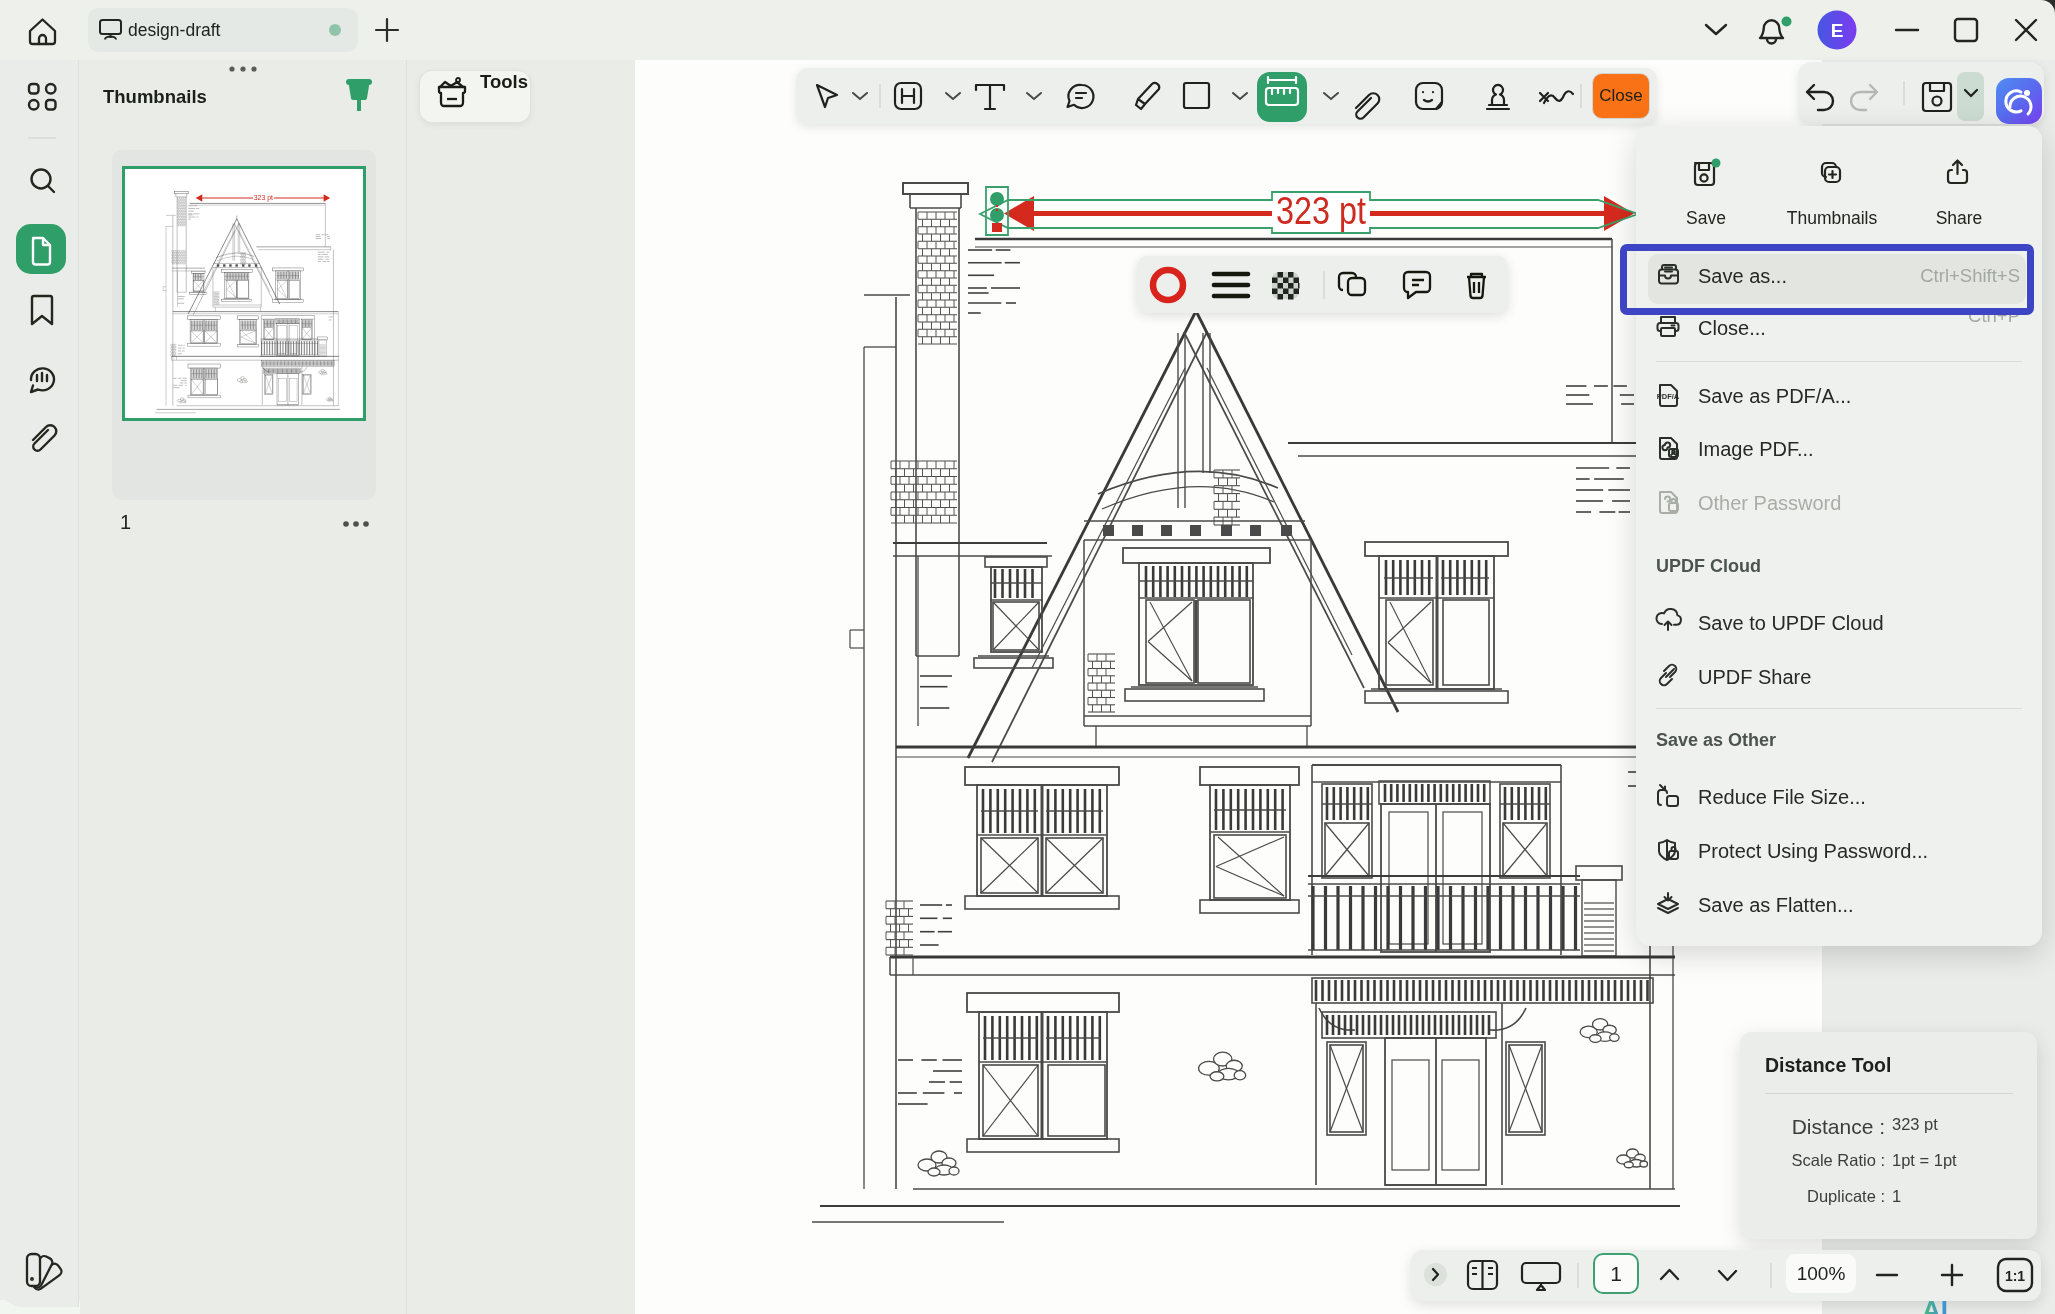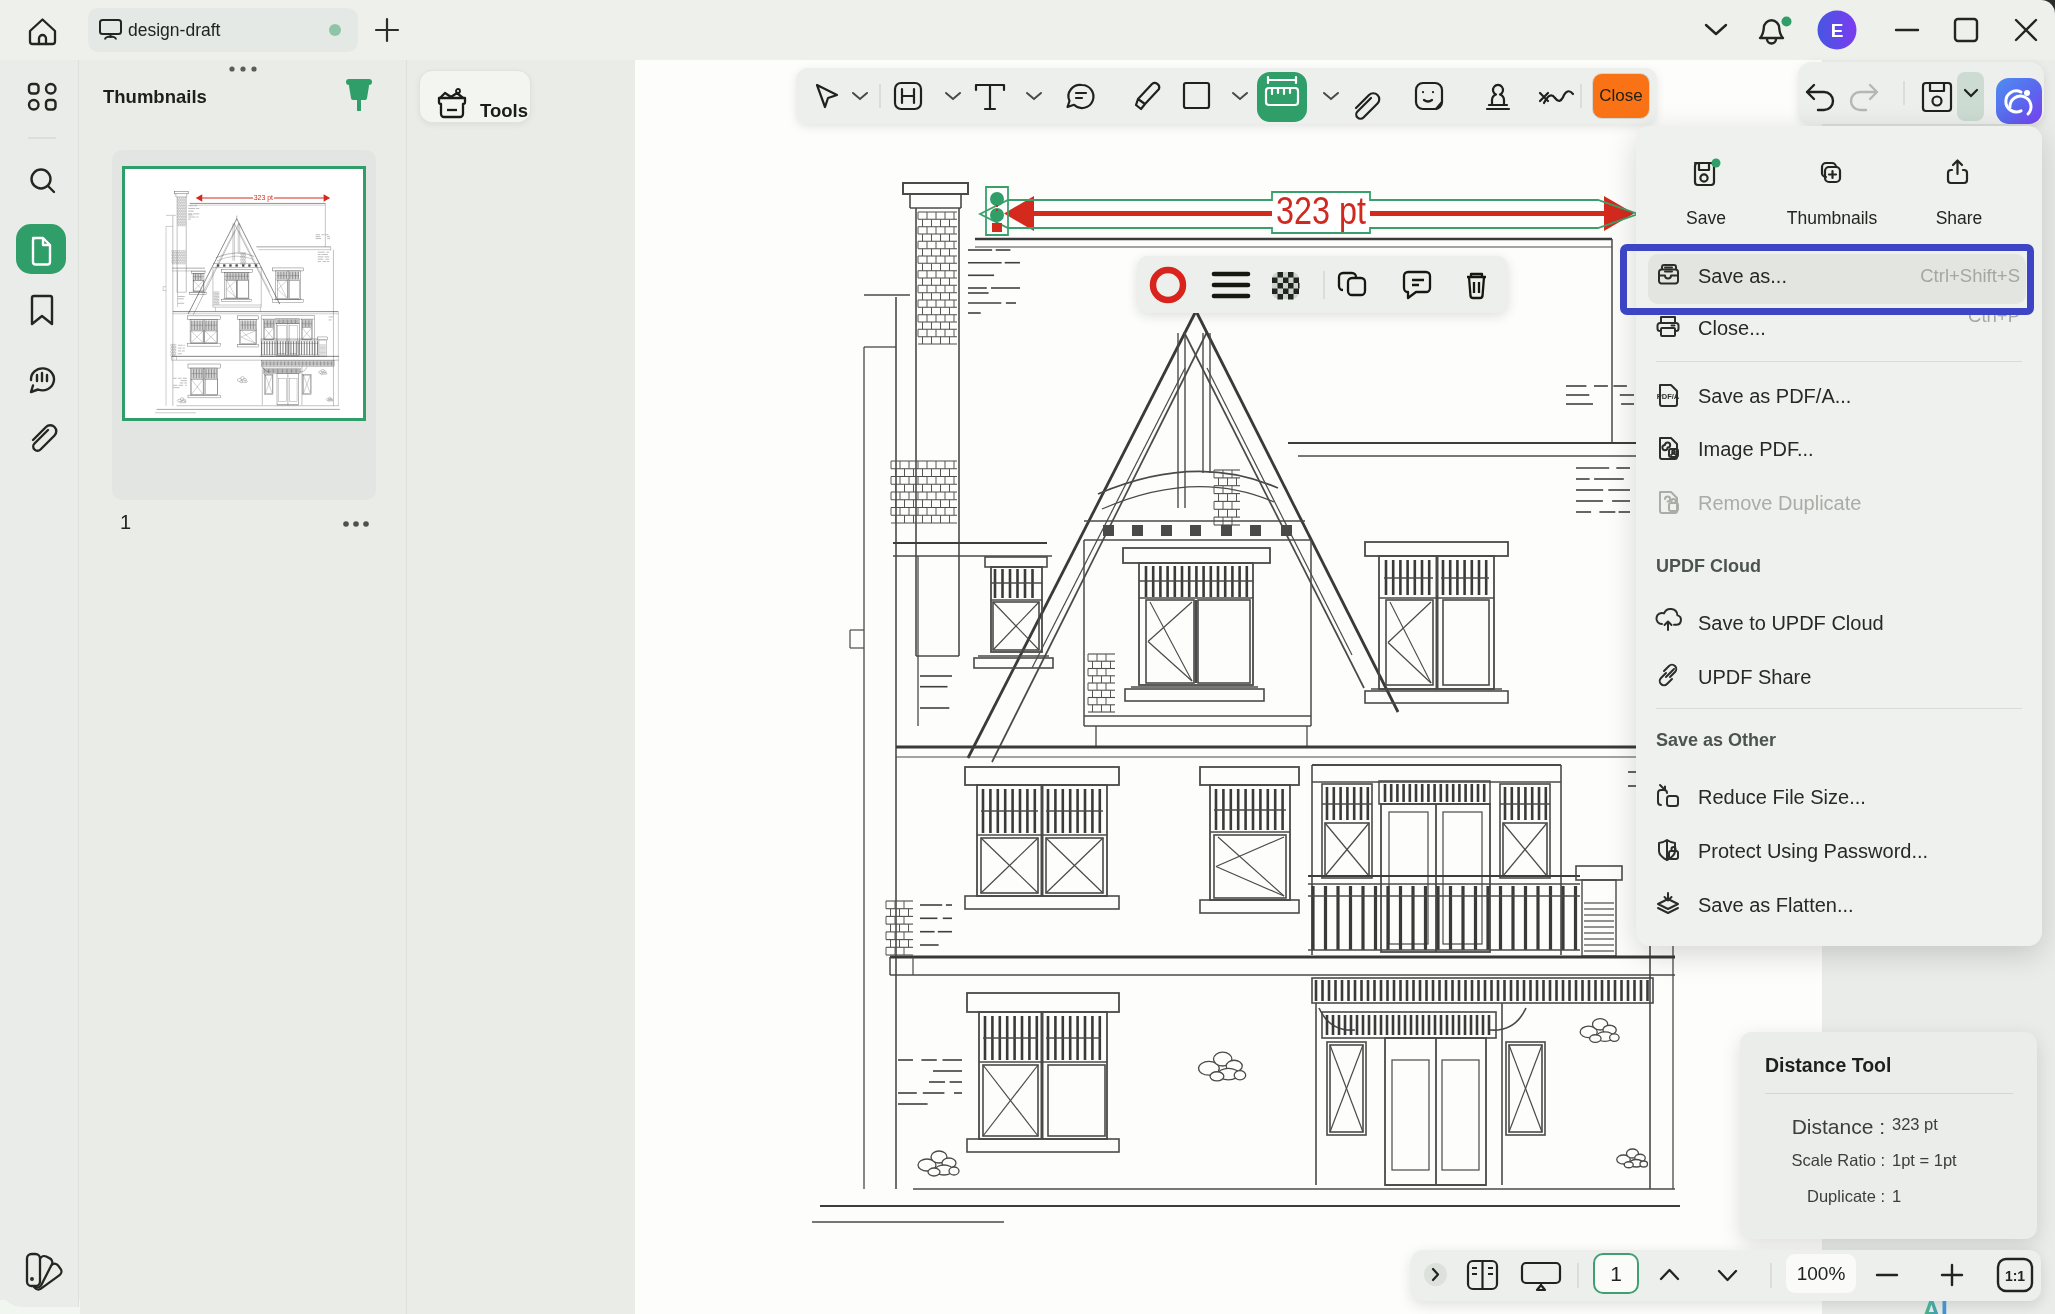--- a/index.html
+++ b/index.html
@@ -13,21 +13,21 @@
 .rail{left:0;top:60px;width:79px;height:1247px;background:#e9ece8;border-radius:0 0 0 22px;
  border-right:1px solid #dde1dc}
 .railfoot{left:0;top:1300px;width:80px;height:14px;background:#f2f6f1}
 .panel{left:80px;top:60px;width:555px;height:1254px;background:#e9ece7}
 .pdiv{left:406px;top:60px;width:1px;height:1254px;background:#dde1dc}
 .thumbtitle{left:103px;top:86px;font-size:18.5px;font-weight:bold;color:#1c201b}
 .thumbcard{left:112px;top:150px;width:264px;height:350px;background:#e2e5e1;border-radius:10px}
 .thumbpage{left:122px;top:166px;width:244px;height:255px;background:#ffffff;border:3px solid #2f9e68}
 .pgnum{left:120px;top:511px;font-size:20px;color:#23261f}
 .toolsbtn{left:419px;top:70px;width:112px;height:53px;background:#f3f5f1;border:1.5px solid #dfe3de;
- border-radius:13px;box-shadow:0 2px 6px rgba(0,0,0,.06);display:flex;align-items:flex-end}
+ border-radius:13px;box-shadow:0 2px 6px rgba(0,0,0,.06);display:flex;align-items:flex-start}
 .toolstxt{font-size:18.5px;font-weight:bold;color:#191d18;margin-left:8px}
 .mtb{left:796px;top:68px;width:861px;height:56px;background:#edefec;border-radius:12px;
  box-shadow:0 3px 10px rgba(0,0,0,.10)}
 .closebtn{left:1592px;top:73px;width:58px;height:46px;background:#f97316;border:1px solid #d3d7d2;
  border-radius:10px;font-size:17px;color:#1c1f1b;display:flex;align-items:center;justify-content:center}
 .savebar{left:1798px;top:62px;width:246px;height:62px;background:#edefec;border-radius:14px;
  box-shadow:0 3px 10px rgba(0,0,0,.10)}
 .greenpill{left:1957px;top:72px;width:27px;height:49px;background:#ccdcd2;border-radius:8px}
 .aibtn{left:1996px;top:78px;width:46px;height:46px;border-radius:13px;
  background:linear-gradient(135deg,#4e8df2 0%,#5b67ee 55%,#7a3ff0 100%)}
@@ -1093,21 +1093,21 @@
  <span class="mlabel" style="left:70px;top:82px">Save</span>
  <span class="mlabel" style="left:196px;top:82px">Thumbnails</span>
  <span class="mlabel" style="left:323px;top:82px">Share</span>
  <span class="mitem" style="top:150px">Save as...</span>
     <span class="mshort" style="top:150px">Ctrl+Shift+S</span>
  <span class="mitem" style="top:202px">Close...</span>
     <span class="mshort" style="top:190px">Ctrl+P</span>
  <div class="mdiv" style="top:235px"></div>
  <span class="mitem" style="top:270px">Save as PDF/A...</span>
  <span class="mitem" style="top:323px">Image PDF...</span>
- <span class="mitem" style="top:377px;color:#a8ada6">Remove Duplicate</span>
+ <span class="mitem" style="top:377px;color:#a8ada6">Other Password</span>
  <span class="mhead" style="top:440px">UPDF Cloud</span>
  <span class="mitem" style="top:497px">Save to UPDF Cloud</span>
  <span class="mitem" style="top:551px">UPDF Share</span>
  <div class="mdiv" style="top:582px"></div>
  <span class="mhead" style="top:614px">Save as Other</span>
  <span class="mitem" style="top:671px">Reduce File Size...</span>
  <span class="mitem" style="top:725px">Protect Using Password...</span>
  <span class="mitem" style="top:779px">Save as Flatten...</span>
 </div>
 <div class="abs hlrow"></div>

